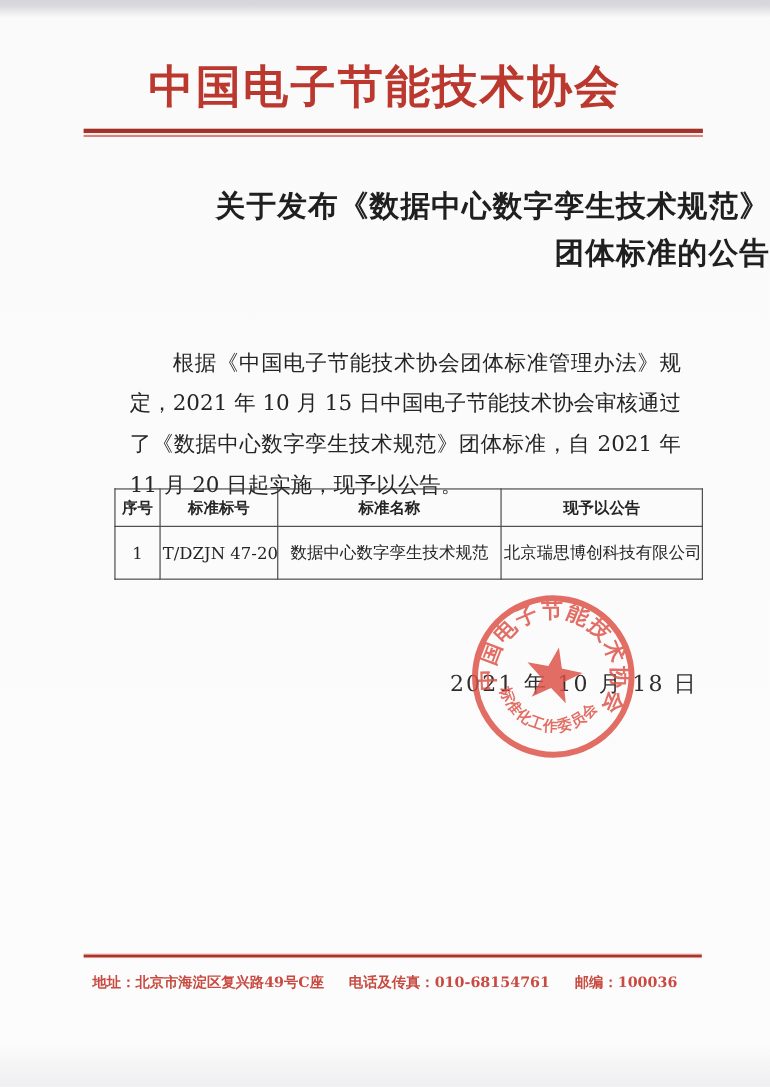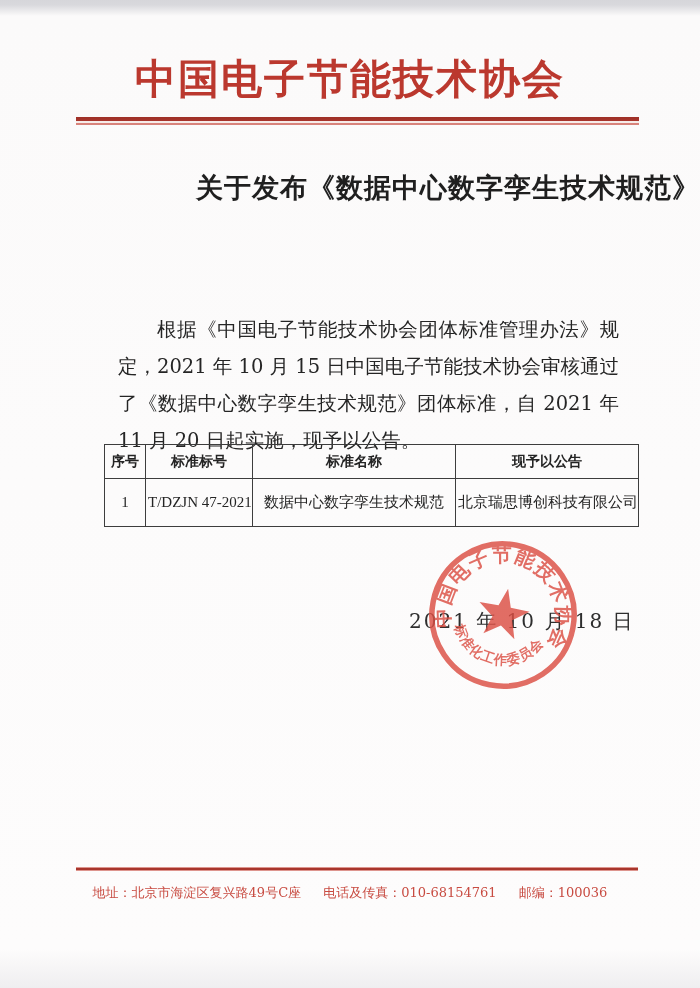--- a/index.html
+++ b/index.html
@@ -44,21 +44,20 @@
     margin: 16px;
     font-size: 19.5px; line-height: 37px;
     text-align: justify; text-indent: 2em;
     color: #252525;
   }
 
   table.standards {
     position: absolute; top: 444px; left: 104px;
     width: 534px; border-collapse: collapse;
     table-layout: fixed;
-    font-family: Liberation Serif, serif;
   }
   table.standards th, table.standards td {
     border: 1.5px solid #3d3d3d;
     text-align: center; vertical-align: middle;
     color: #242424; padding: 0 2px;
     overflow: hidden; white-space: nowrap;
   }
   table.standards th { height: 33px; font-size: 14px; font-weight: 600; }
   table.standards td { height: 47px; font-size: 15px; }
   .col-idx { width: 41px; }
@@ -77,35 +76,36 @@
     z-index: 2; opacity: 0.82;
     transform: rotate(11deg);
   }
 
   .footer-rule {
     position: absolute; top: 867px; left: 76px; width: 562px; height: 4px;
     background: linear-gradient(to bottom, #dd958e 0 1px, #a8352c 1px 3px, #dd958e 3px 4px);
   }
   .footer-text {
     position: absolute; top: 884px; left: 0; width: 100%;
-    text-align: center; font-size: 13px; font-weight: 400;
+    text-align: center; font-size: 13px; font-weight: 700;
     color: #c84b41; white-space: nowrap;
   }
   .footer-text span { margin: 0 9px; }
 </style>
 </head>
 <body>
 
 <div class="page">
 
   <div class="org-name">中国电子节能技术协会</div>
   <div class="header-rule"></div>
 
   <div class="title-block">
     <div class="title-line">关于发布《数据中心数字孪生技术规范》</div>
+    <div class="title-line">团体标准的公告</div>
   </div>
 
 
   <p class="body-paragraph">根据《中国电子节能技术协会团体标准管理办法》规定，2021 年 10 月 15 日中国电子节能技术协会审核通过了《数据中心数字孪生技术规范》团体标准，自 2021 年 11 月 20 日起实施，现予以公告。</p>
 
   <table class="standards">
     <colgroup>
       <col class="col-idx">
         <col class="col-no">
         <col class="col-name">

